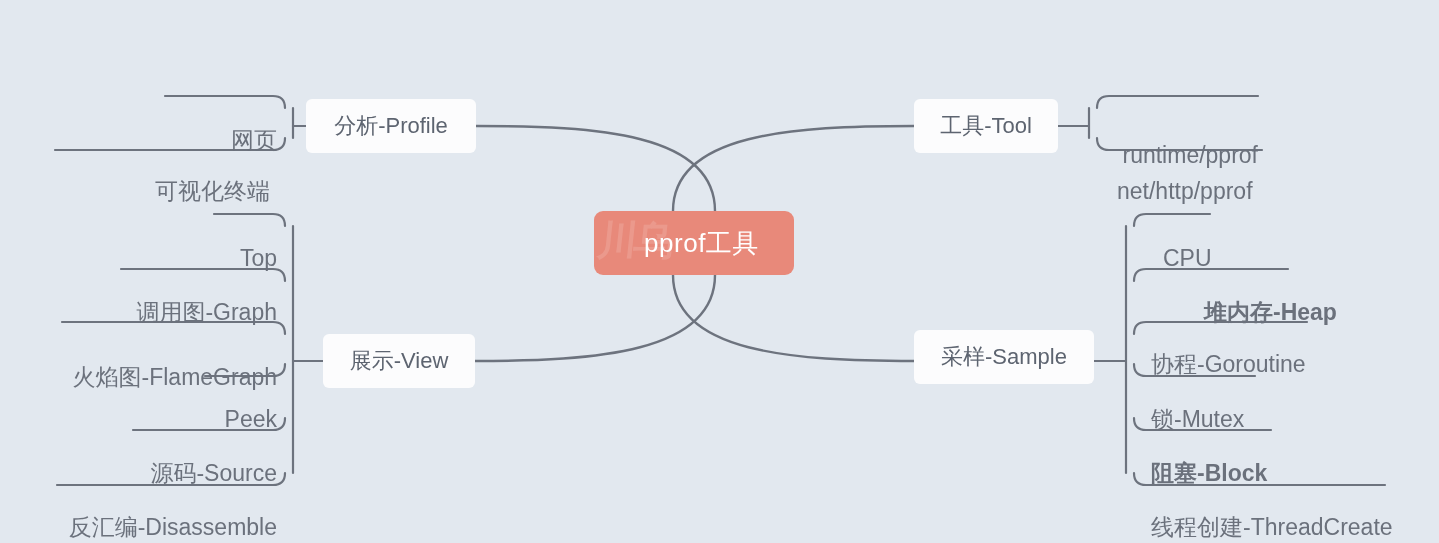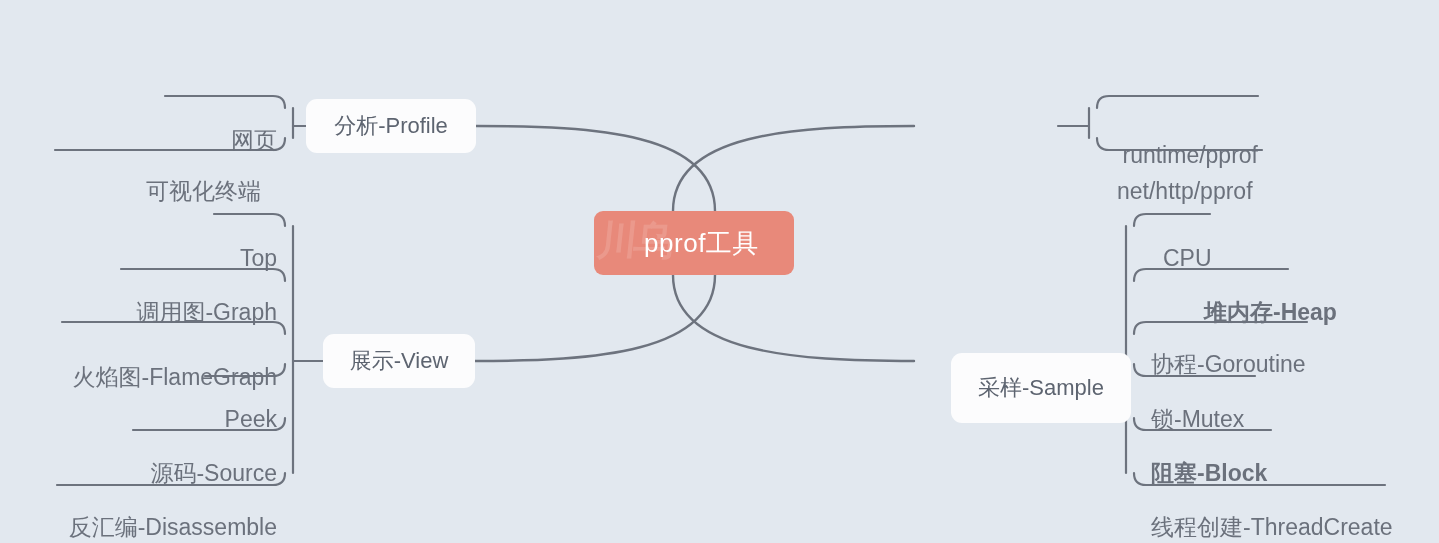--- a/index.html
+++ b/index.html
@@ -61,21 +61,21 @@
     z-index: 2;
     margin-left: 15px;
   }
   
   .branch-node {
     display: flex;
     align-items: center;
     justify-content: center;
     background: #fcfcfd;
     color: #5d6470;
-    border-radius: 11px;
+    border-radius: 6px;
     font-size: 22px;
   }
   
   .leaf-node {
     display: flex;
     align-items: center;
     color: #6b717c;
     font-size: 23px;
     margin-top: 48px;
   }
@@ -126,29 +126,32 @@
     <span class="root-watermark">川乌</span>
     <span class="root-label">pprof工具</span>
   </div>
 
   <div class="node branch-node" id="branch-profile" style="left: 306px; top: 99px; width: 170px; height: 54px;">
     <span>分析-Profile</span>
   </div>
   <div class="node branch-node" id="branch-view" style="left: 323px; top: 334px; width: 152px; height: 54px; justify-content: center;">
     <span>展示-View</span>
   </div>
-  <div class="node branch-node" id="branch-sample" style="left: 914px; top: 353px; width: 180px; height: 70px; margin-left: 37px;">
+  <div class="node branch-node" id="branch-tool" style="left: 914px; top: 99px; width: 144px; height: 54px;">
+    <span>工具-Tool</span>
+  </div>
+  <div class="node branch-node" id="branch-sample" style="left: 914px; top: 330px; width: 180px; height: 54px;">
     <span>采样-Sample</span>
   </div>
 
   <div id="leaf-layer">
       <div class="node leaf-node leaf-left" style="left: 180px; top: 75px; height: 34px; width: 105px; padding-right: 8px;">
         <span>网页</span>
       </div>
-      <div class="node leaf-node leaf-left" style="left: 104px; top: 126px; height: 34px; width: 165px; padding-right: 8px;">
+      <div class="node leaf-node leaf-left" style="left: 113px; top: 126px; height: 34px; width: 165px; padding-right: 8px;">
         <span>可视化终端</span>
       </div>
       <div class="node leaf-node leaf-left" style="left: 209px; top: 193px; height: 34px; width: 76px; padding-right: 8px;">
         <span>Top</span>
       </div>
       <div class="node leaf-node leaf-left" style="left: 124px; top: 247px; height: 34px; width: 161px; padding-right: 8px;">
         <span>调用图-Graph</span>
       </div>
       <div class="node leaf-node leaf-left" style="left: 56px; top: 312px; height: 34px; width: 229px; padding-right: 8px;">
         <span>火焰图-FlameGraph</span>

